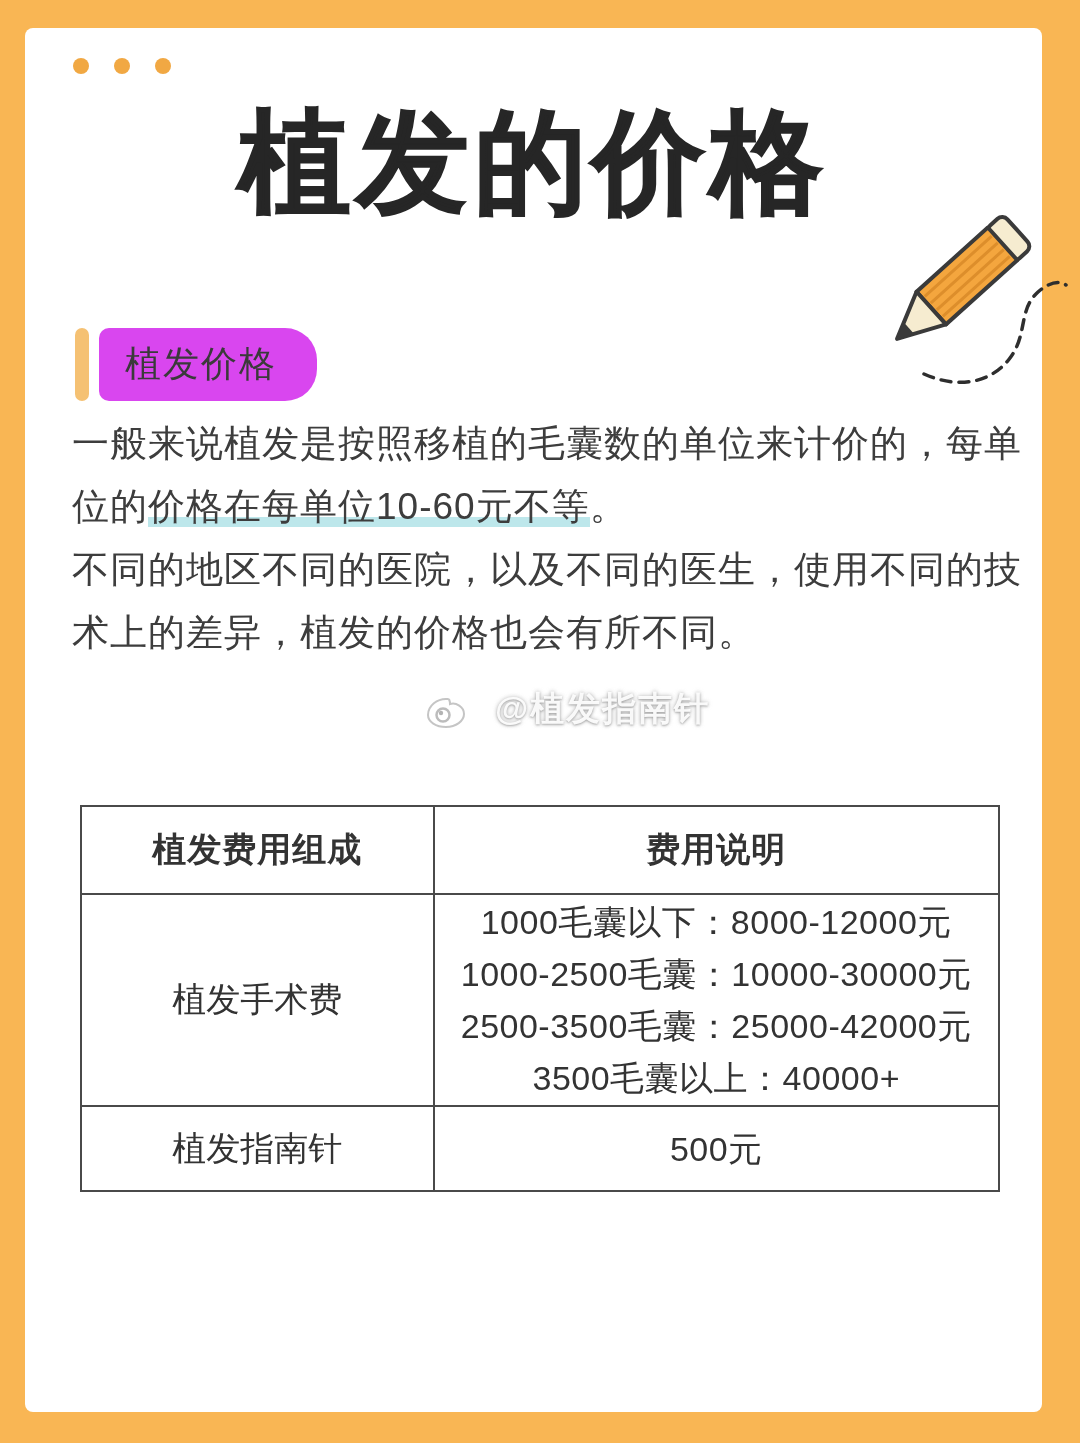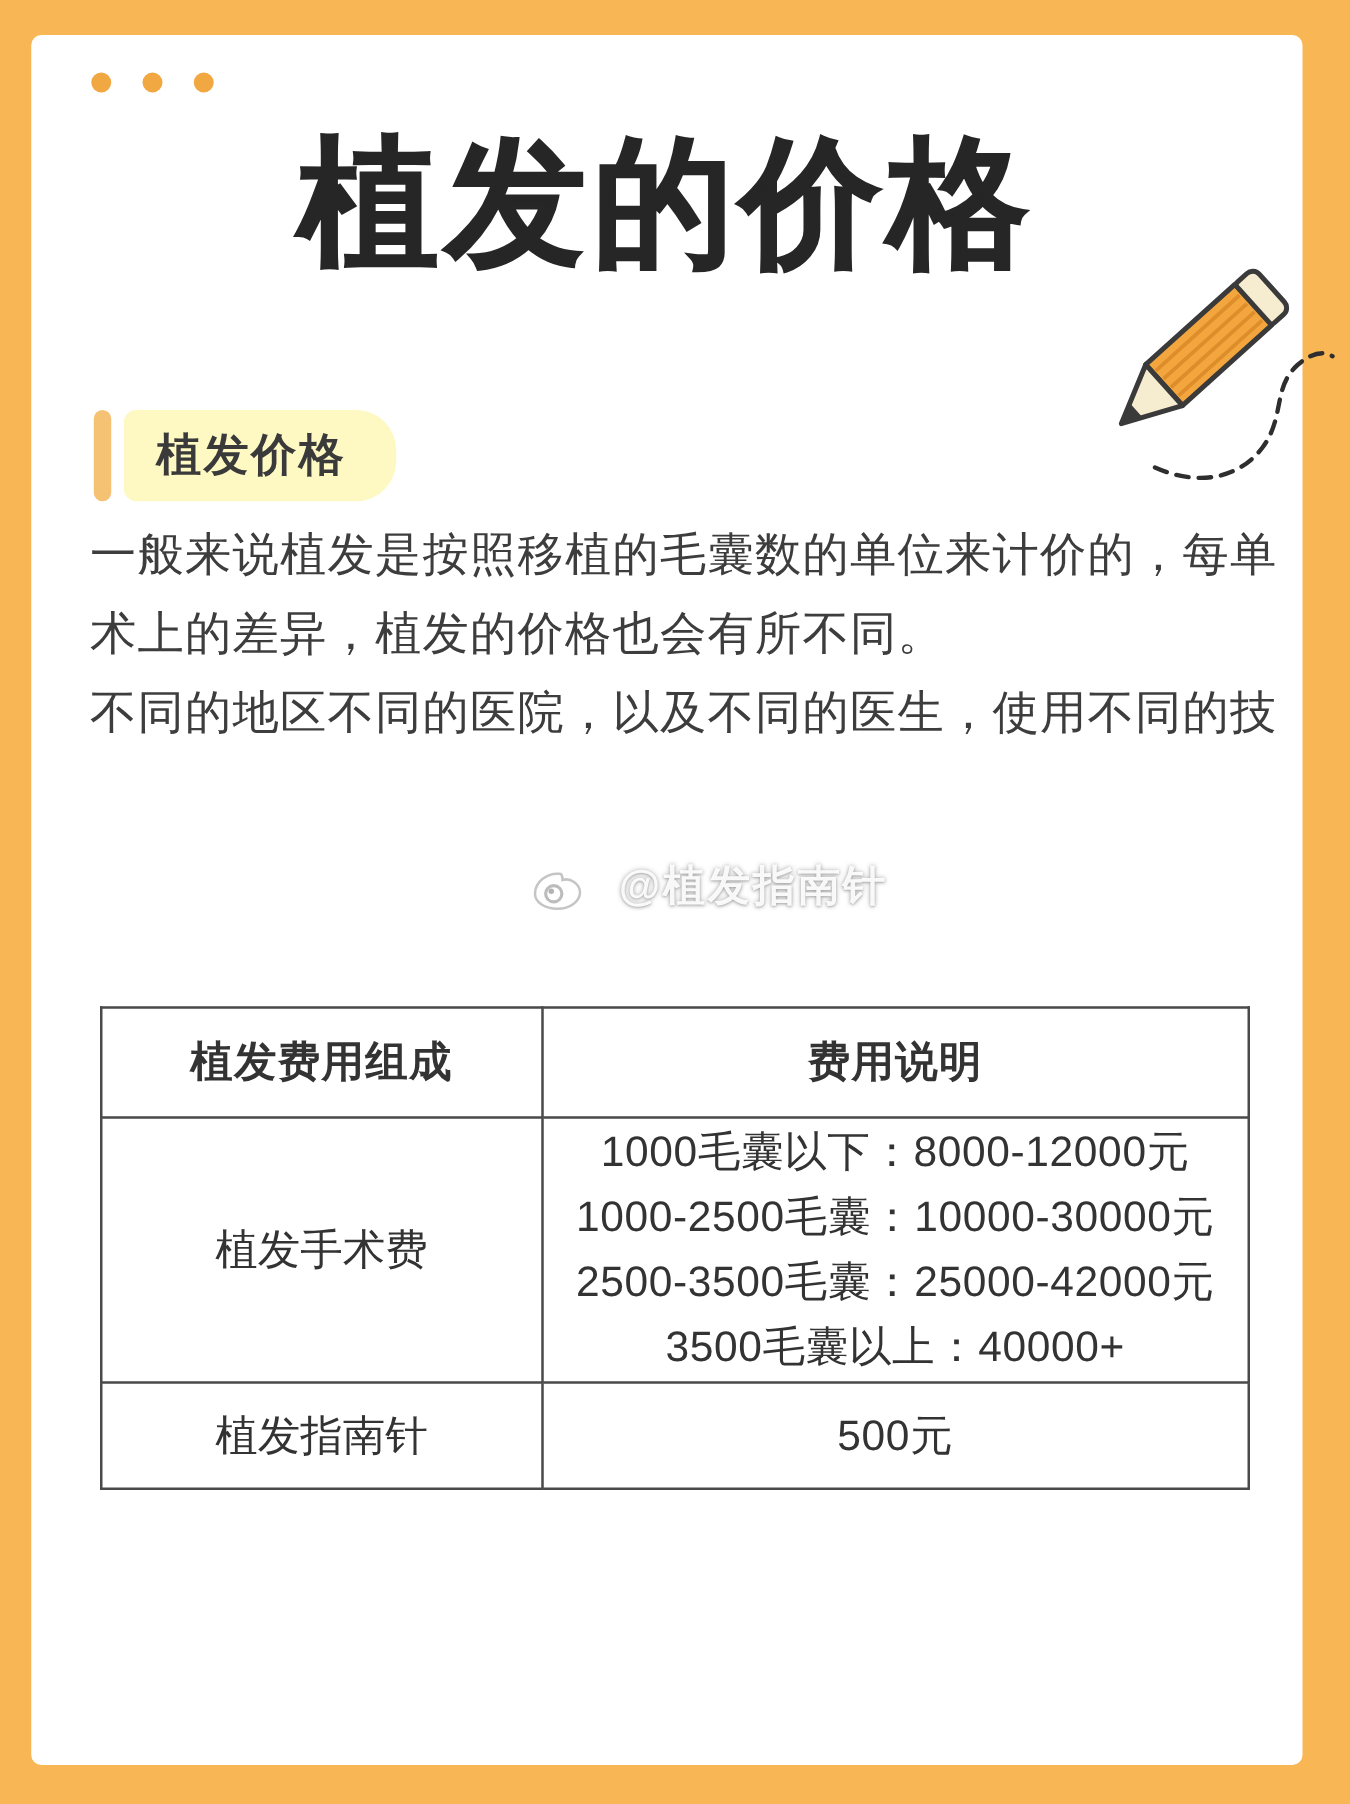--- a/index.html
+++ b/index.html
@@ -54,25 +54,25 @@
   }
   .section-badge.first  { top: 300px; }
   .section-badge.second { top: 690px; }
   .badge-bar {
     width: 14px;
     border-radius: 7px;
     background: #F5C173;
     margin-right: 10px;
   }
   .badge-pill {
-    background: #fef9c3;
+    background: #d946ef;
     border-radius: 10px 32px 32px 10px;
     padding: 12px 40px 12px 26px;
     font-size: 36px;
-    font-weight: 700;
+    font-weight: 400;
     letter-spacing: 2px;
     color: #3A3A3A;
     white-space: nowrap;
     text-align: right;
   }
   
   .intro {
     position: absolute;
     left: 47px; top: 384px;
     width: 950px;
@@ -154,22 +154,23 @@
     <path d="M44 176 C 80 192, 112 184, 130 160 C 148 136, 138 112, 158 94 C 168 85, 179 82, 186 87" fill="none" stroke="#2E2E2E" stroke-width="3.5" stroke-dasharray="10 8" stroke-linecap="round"></path>
   </svg>
 
   <div class="section-badge first">
     <div class="badge-bar"></div>
     <div class="badge-pill">植发价格</div>
   </div>
 
   <div class="intro">
     <div><span>一般来说植发是按照移植的毛囊数的单位来计价的，每单</span></div>
+    <div><span>位的</span><span class="hl-underline">价格在每单位10-60元不等</span><span>。</span></div>
+    <div><span>不同的地区不同的医院，以及不同的医生，使用不同的技</span></div>
     <div><span>术上的差异，植发的价格也会有所不同。</span></div>
-    <div><span>不同的地区不同的医院，以及不同的医生，使用不同的技</span></div>
   </div>
 
   <div class="watermark">
     <svg width="52" height="44" viewBox="0 0 52 44" xmlns="http://www.w3.org/2000/svg">
       <path d="M23 12 C 12 11, 3 19, 3 28 C 3 35, 11 40, 21 40 C 31 40, 39 34, 39 27 C 39 20, 31 15, 25 17 C 25 14, 24 12, 23 12 Z" fill="rgba(255,255,255,0.92)" stroke="rgba(150,150,150,0.55)" stroke-width="2"></path>
       <circle cx="18" cy="28" r="6.5" fill="none" stroke="rgba(160,160,160,0.7)" stroke-width="2.5"></circle>
       <circle cx="16" cy="26" r="2.2" fill="rgba(160,160,160,0.8)"></circle>
       <path d="M34 10 a11 11 0 0 1 9 9" fill="none" stroke="rgba(255,255,255,0.92)" stroke-width="4" stroke-linecap="round"></path>
       <path d="M38 2 a19 19 0 0 1 13 13" fill="none" stroke="rgba(255,255,255,0.92)" stroke-width="4" stroke-linecap="round"></path>
     </svg>

